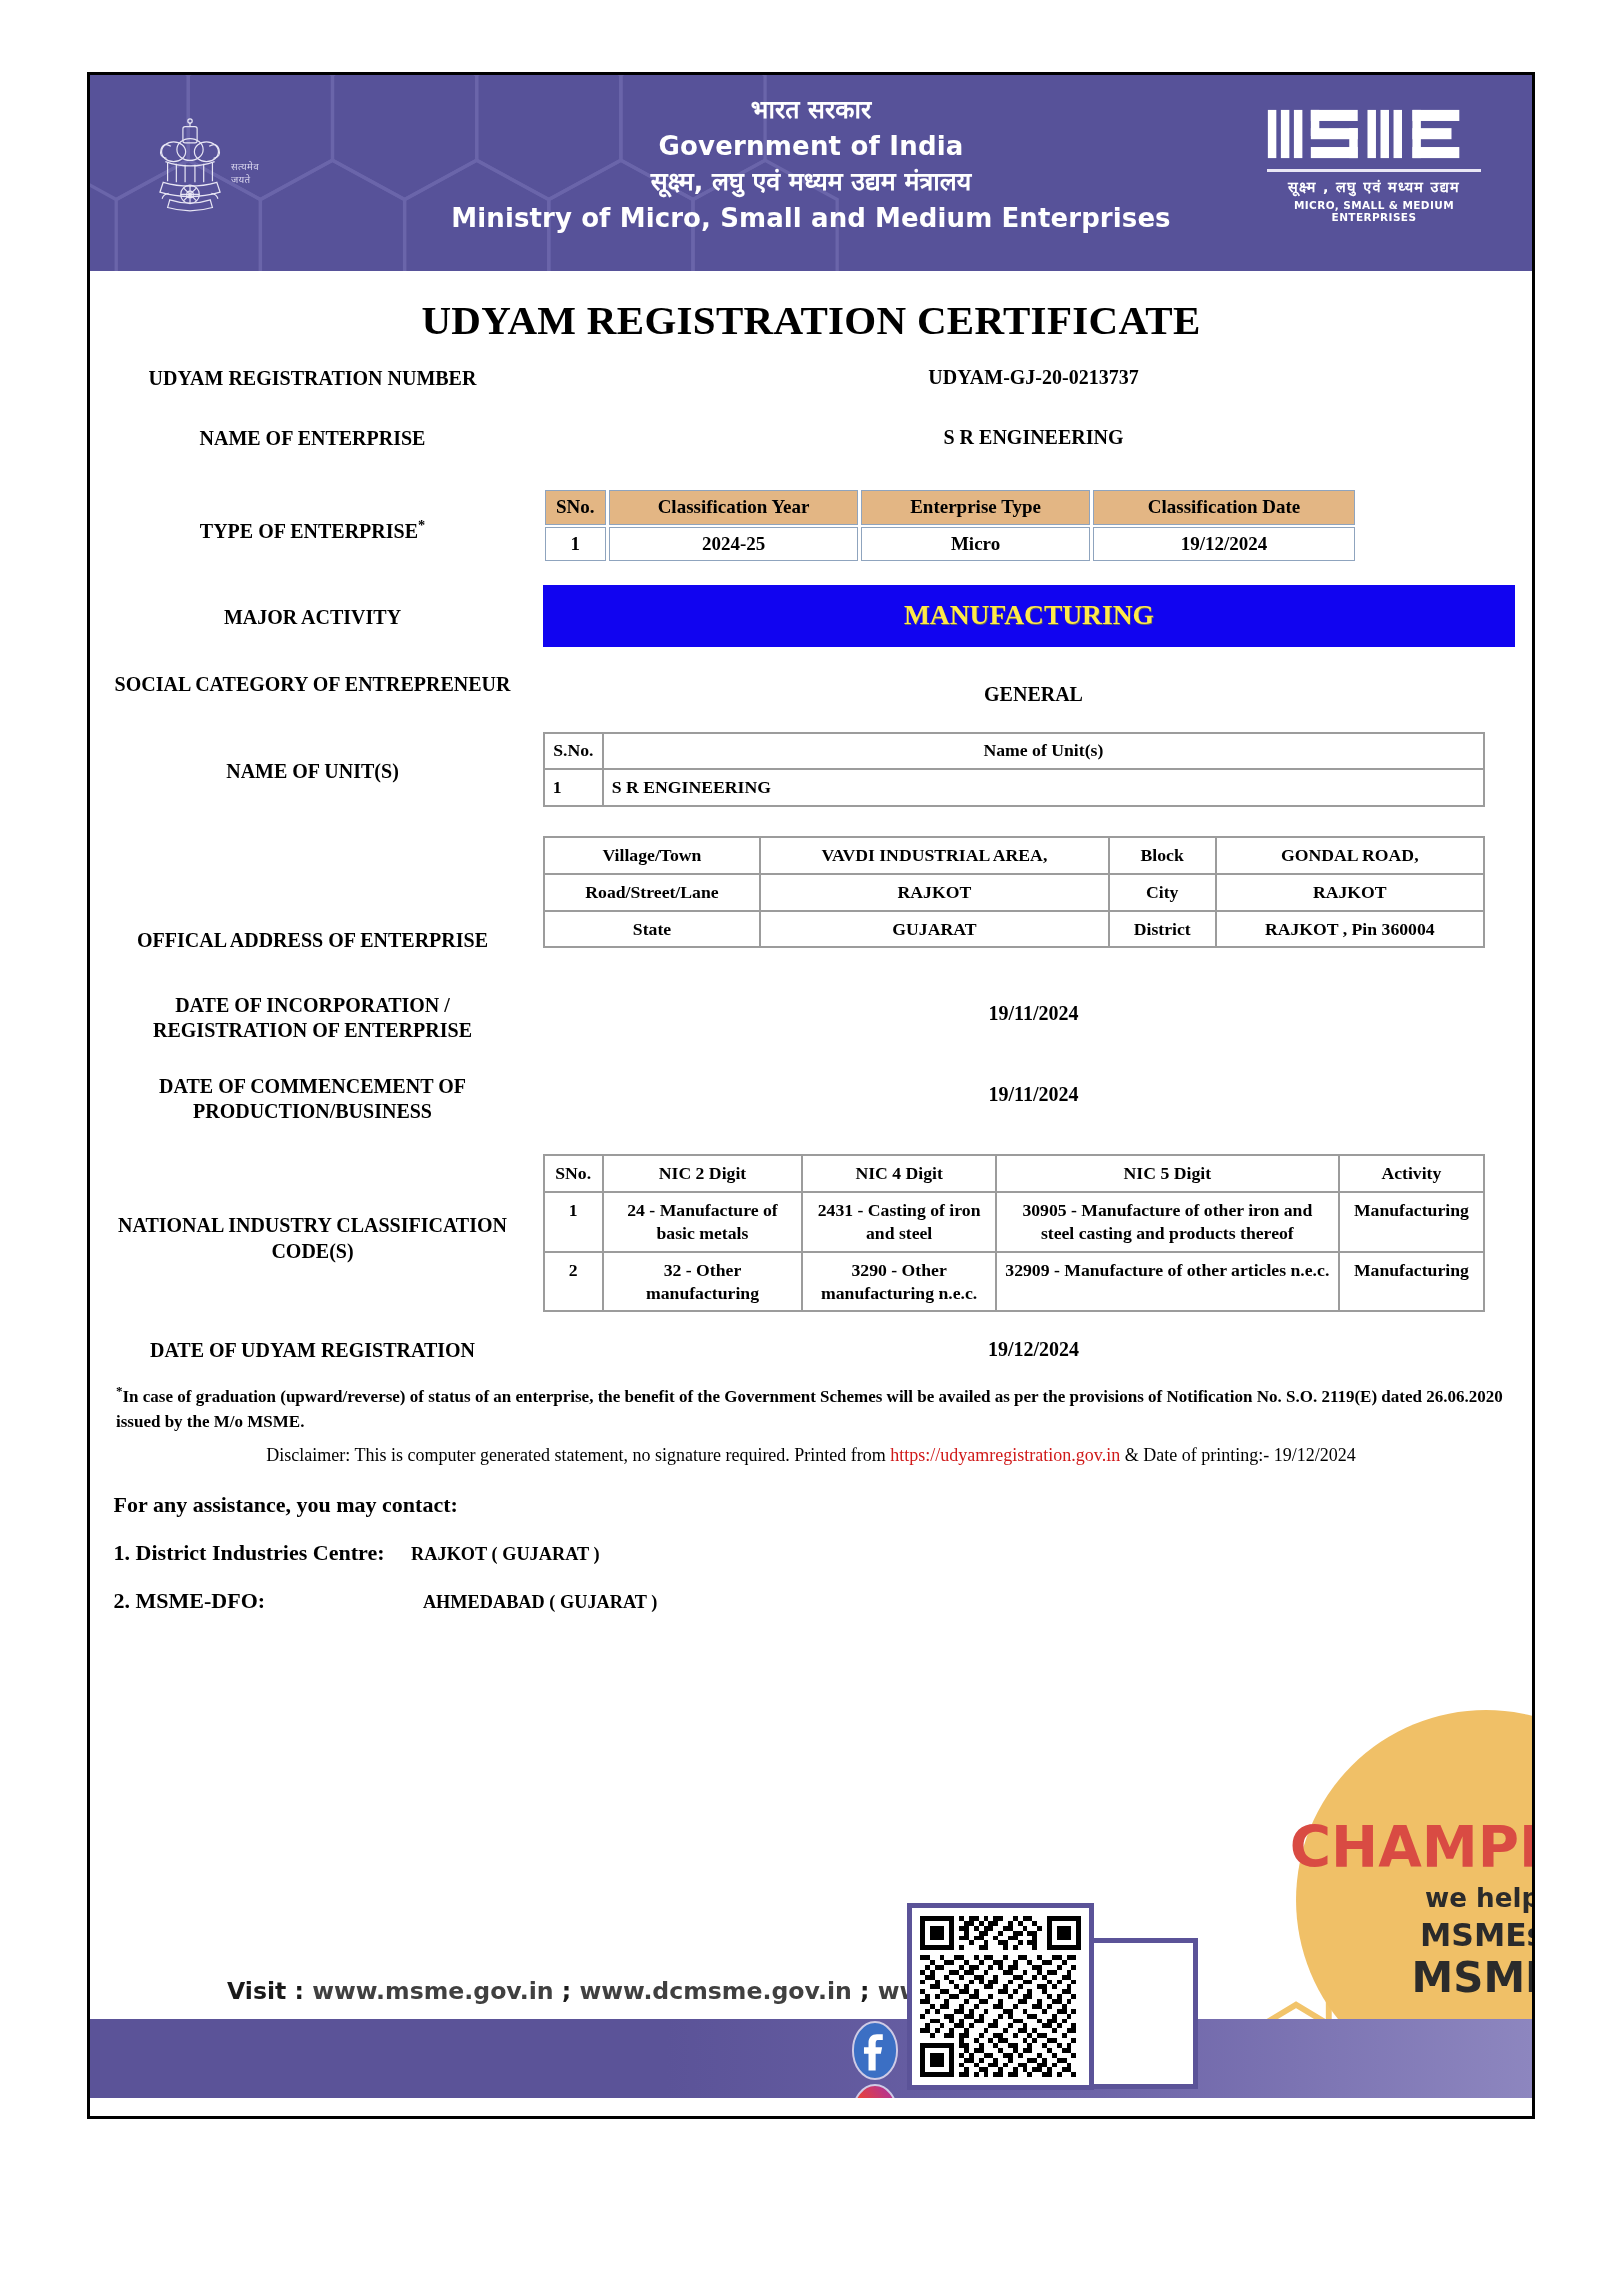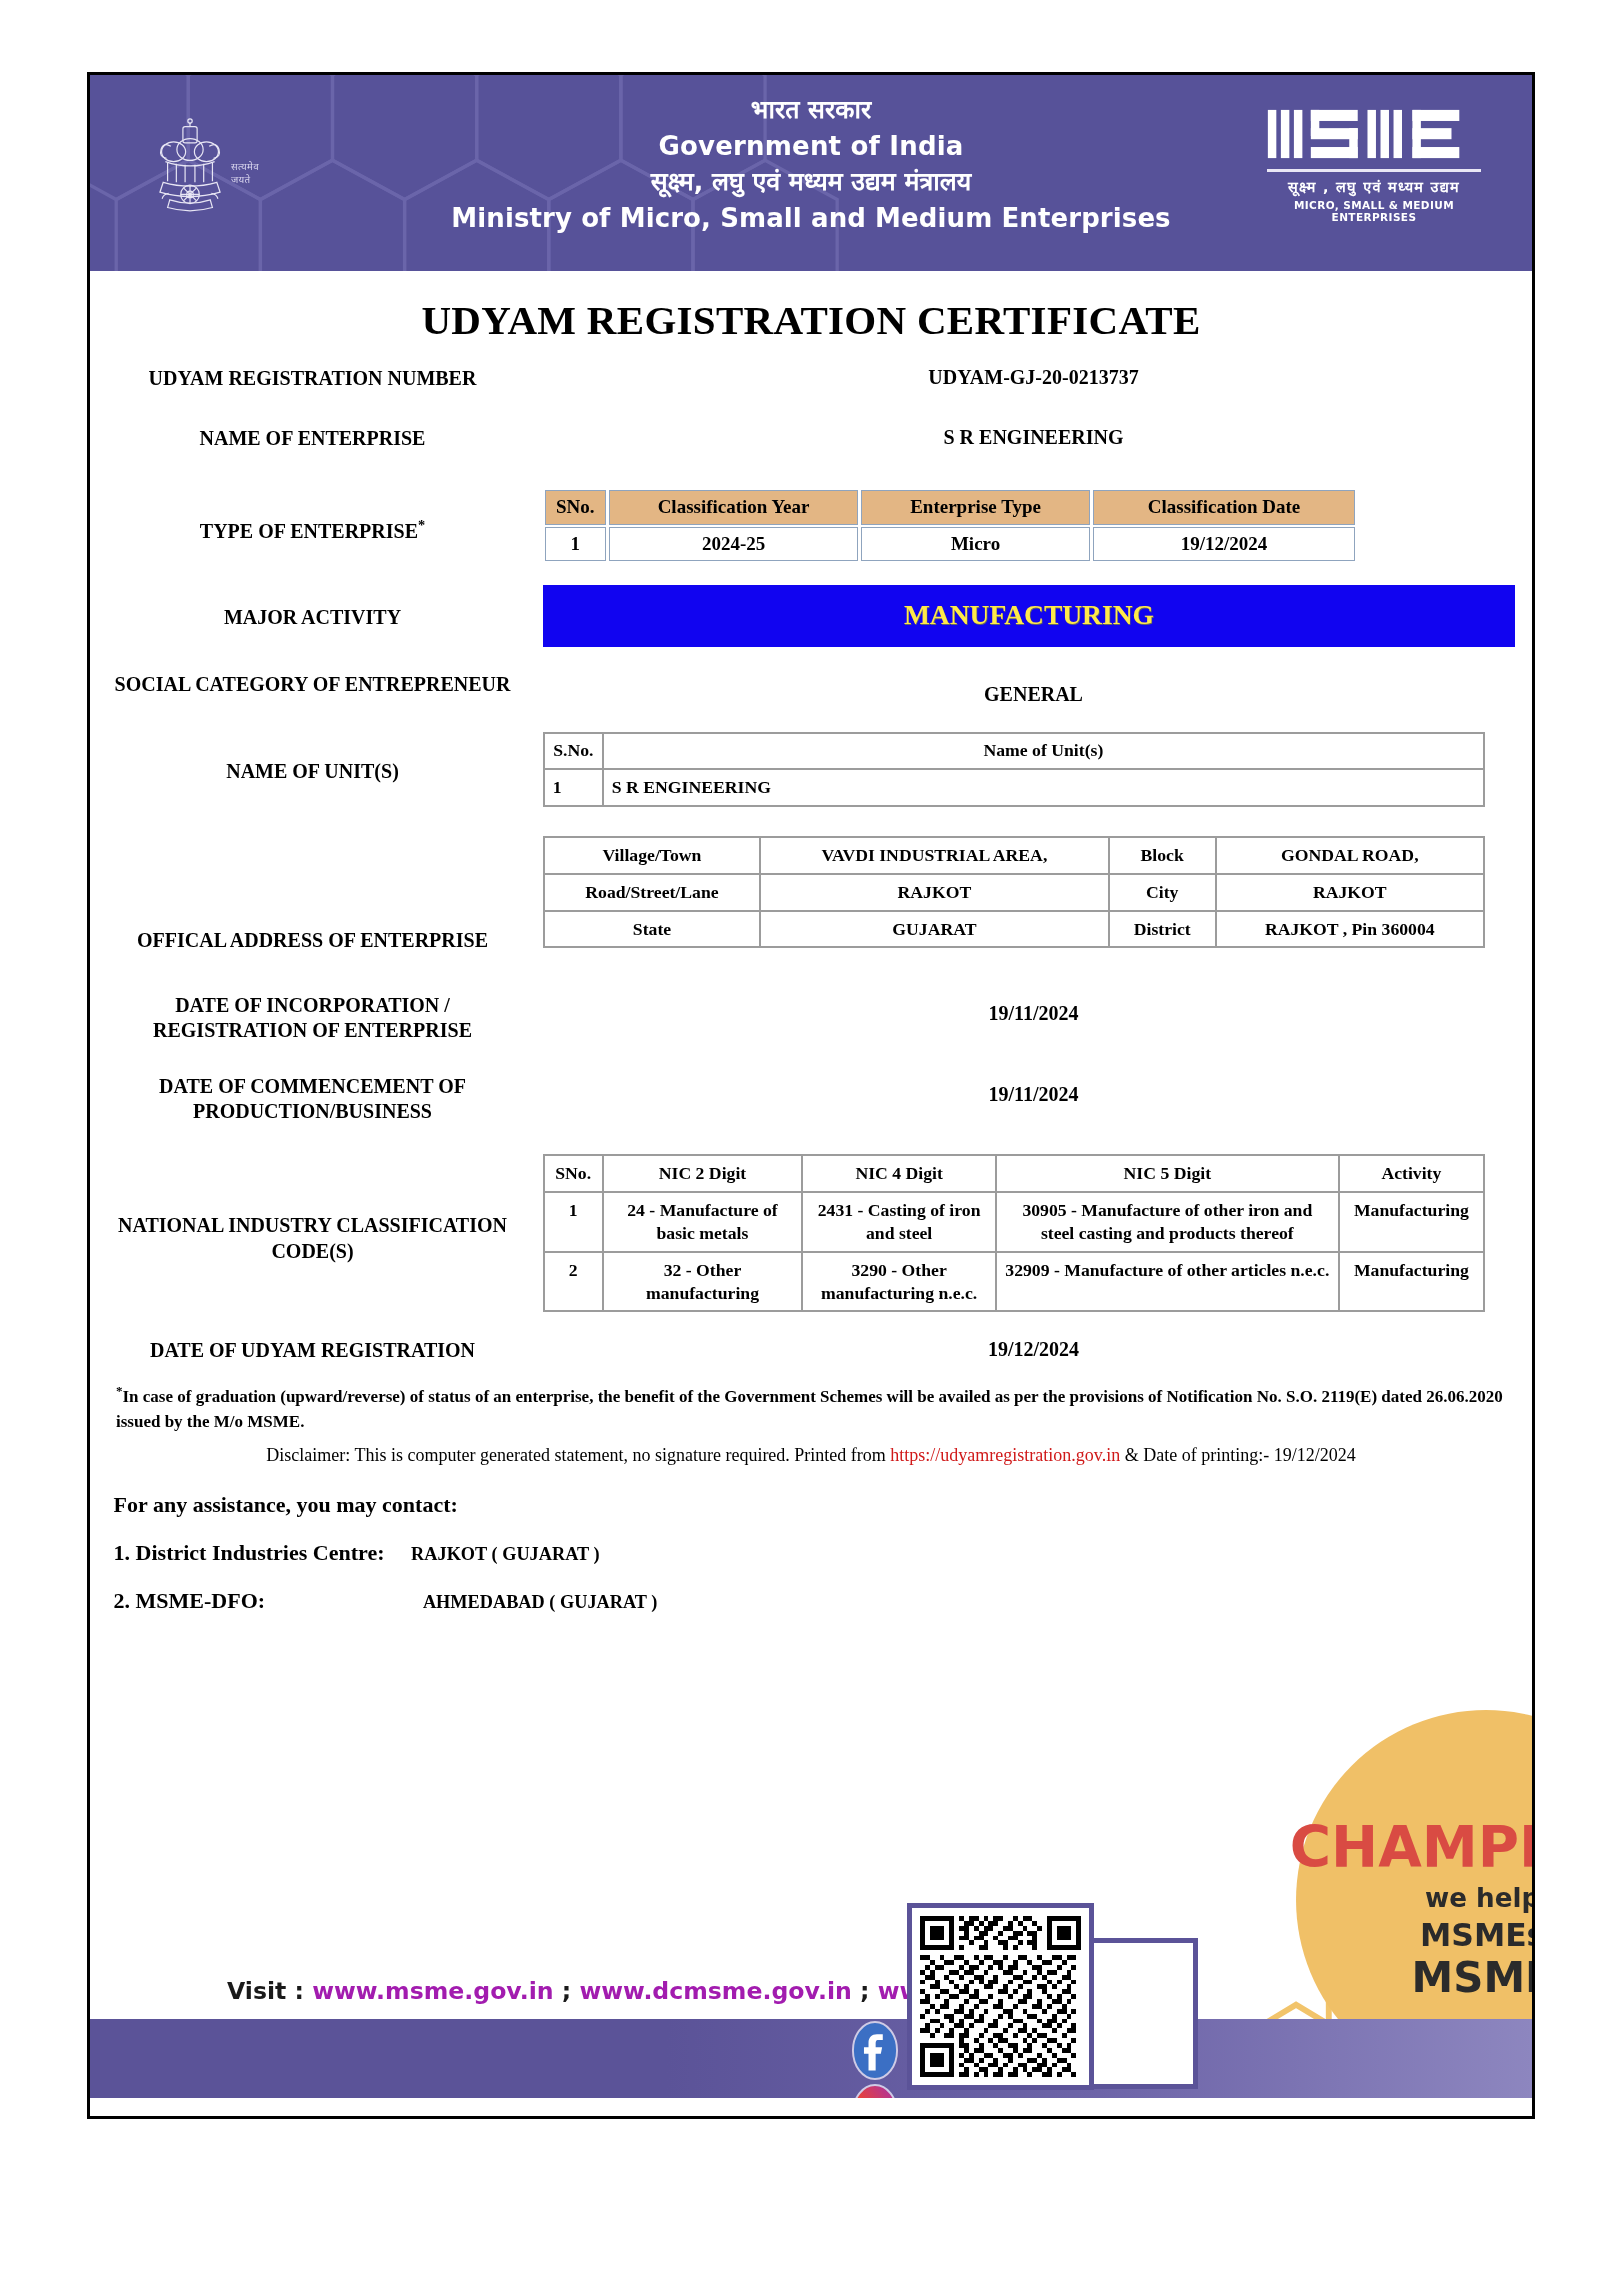--- a/index.html
+++ b/index.html
@@ -203,21 +203,21 @@
     position:absolute;
     left:0; right:0; bottom:111px;
     padding-left:137px;
     font-family:"DejaVu Sans", sans-serif;
     font-size:23.6px;
     font-weight:700;
     white-space:nowrap;
     overflow:hidden;
   }
   .visit .v-lead { color:#1a1a1a; }
-  .visit .v-url { color:#a21caf; }
+  .visit .v-url { color:#404040; }
   .visit .v-sep { color:#1a1a1a; }
 
   
   .social {
     position:absolute;
     left:0; right:0; bottom:18.3px;
     height:79px;
     background:linear-gradient(90deg,#5b5398 0%,#5b5398 40%,#6d64a8 70%,#8d86bf 100%);
     display:flex; align-items:center;
     padding-left:131px;

